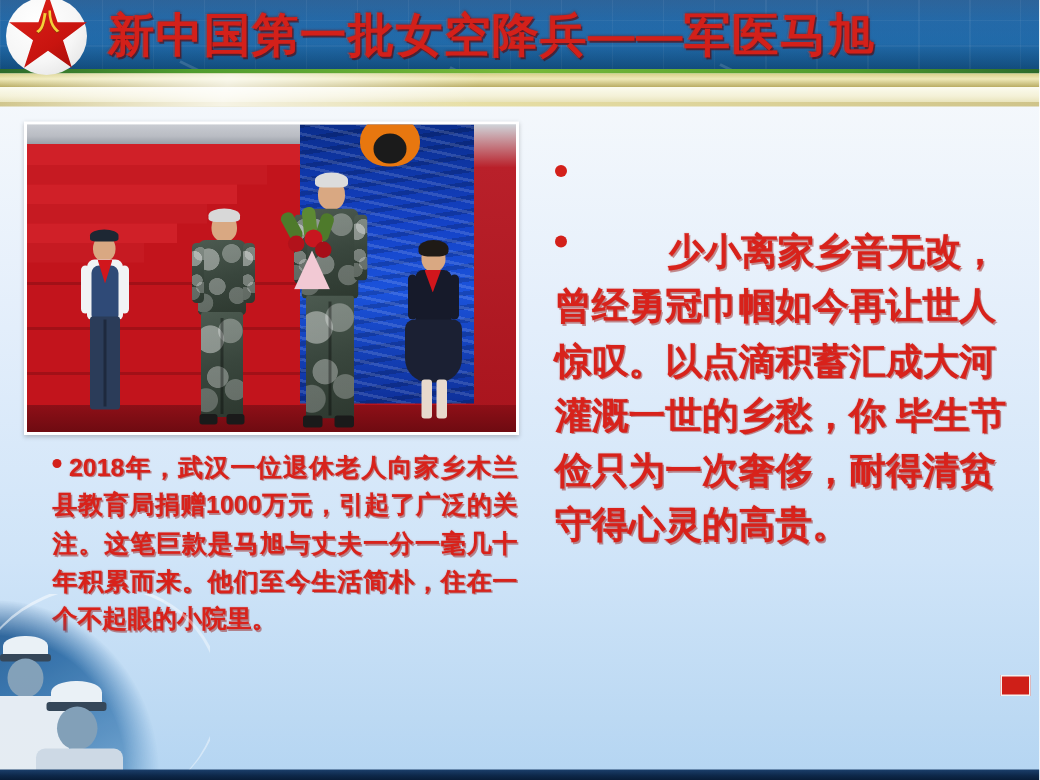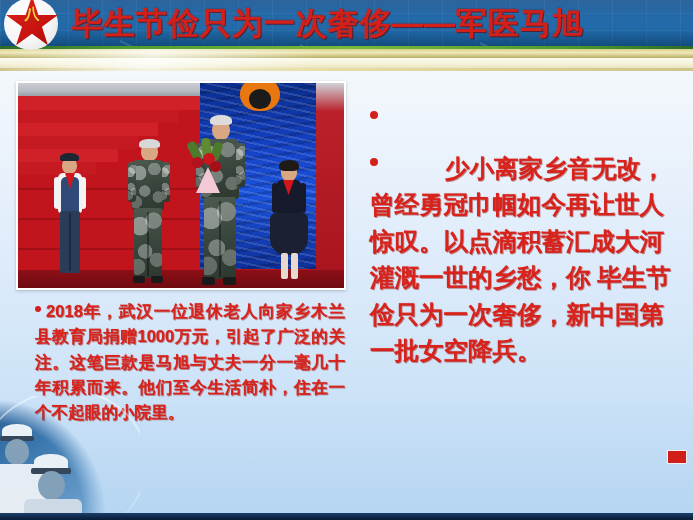--- a/index.html
+++ b/index.html
@@ -201,21 +201,21 @@
     <div class="diag" style="left:120px;top:40px;"></div>
     <div class="diag" style="left:300px;top:44px;"></div>
     <div class="diag" style="left:480px;top:42px;"></div>
   </div>
   <div id="hdr-green"></div>
   <div id="hdr-gold"></div>
   <div id="hdr-cream"></div>
   <div id="hdr-gold2"></div>
   <div id="hdr-sheen"></div>
 
-  <div id="title-text">毕生节俭只为一次奢侈——军医马旭</div>
+  <div id="title-text">新中国第一批女空降兵——军医马旭</div>
 
   <div id="emblem">
     <div class="disc"></div>
     <div class="star"></div>
     <div class="ba">八</div>
   </div>
 
   <div id="photo-frame">
     <div id="photo">
       <div class="ceiling"></div>
@@ -299,21 +299,21 @@
 
   <div id="left-text">
     <span class="bullet-dot"></span><span class="body">2018年，武汉一位退休老人向家乡木兰县教育局捐赠1000万元，引起了广泛的关注。这笔巨款是马旭与丈夫一分一毫几十年积累而来。他们至今生活简朴，住在一个不起眼的小院里。</span>
   </div>
 
   <div id="right-text">
     <div id="right-head">
       <span class="bullet-dot" style="width:8px;height:8px;top:-6px;"></span>
     </div>
     <div id="right-body">
-      <span class="bullet-dot" style="width:8px;height:8px;top:-8px;"></span><span class="lead"></span><span>少小离家乡音无改，曾经勇冠巾帼如今再让世人惊叹。以点滴积蓄汇成大河灌溉一世的乡愁，你 毕生节俭只为一次奢侈，新中国第一批女空降兵。</span>
+      <span class="bullet-dot" style="width:8px;height:8px;top:-8px;"></span><span class="lead"></span><span>少小离家乡音无改，曾经勇冠巾帼如今再让世人惊叹。以点滴积蓄汇成大河灌溉一世的乡愁，你 毕生节俭只为一次奢侈，耐得清贫守得心灵的高贵。</span>
     </div>
   </div>
 
   <div id="watermark">
     <div class="wm-bg"></div>
     <div class="sold" style="left:6px;top:28px;width:52px;height:98px;">
       <div class="s-cap" style="left:8px;top:0;width:30px;height:14px;"></div>
       <div class="s-cap-b" style="left:6px;top:12px;width:34px;height:5px;"></div>
       <div class="s-head" style="left:11px;top:15px;width:24px;height:26px;"></div>
       <div class="s-body" style="left:0px;top:40px;width:52px;height:58px;"></div>

